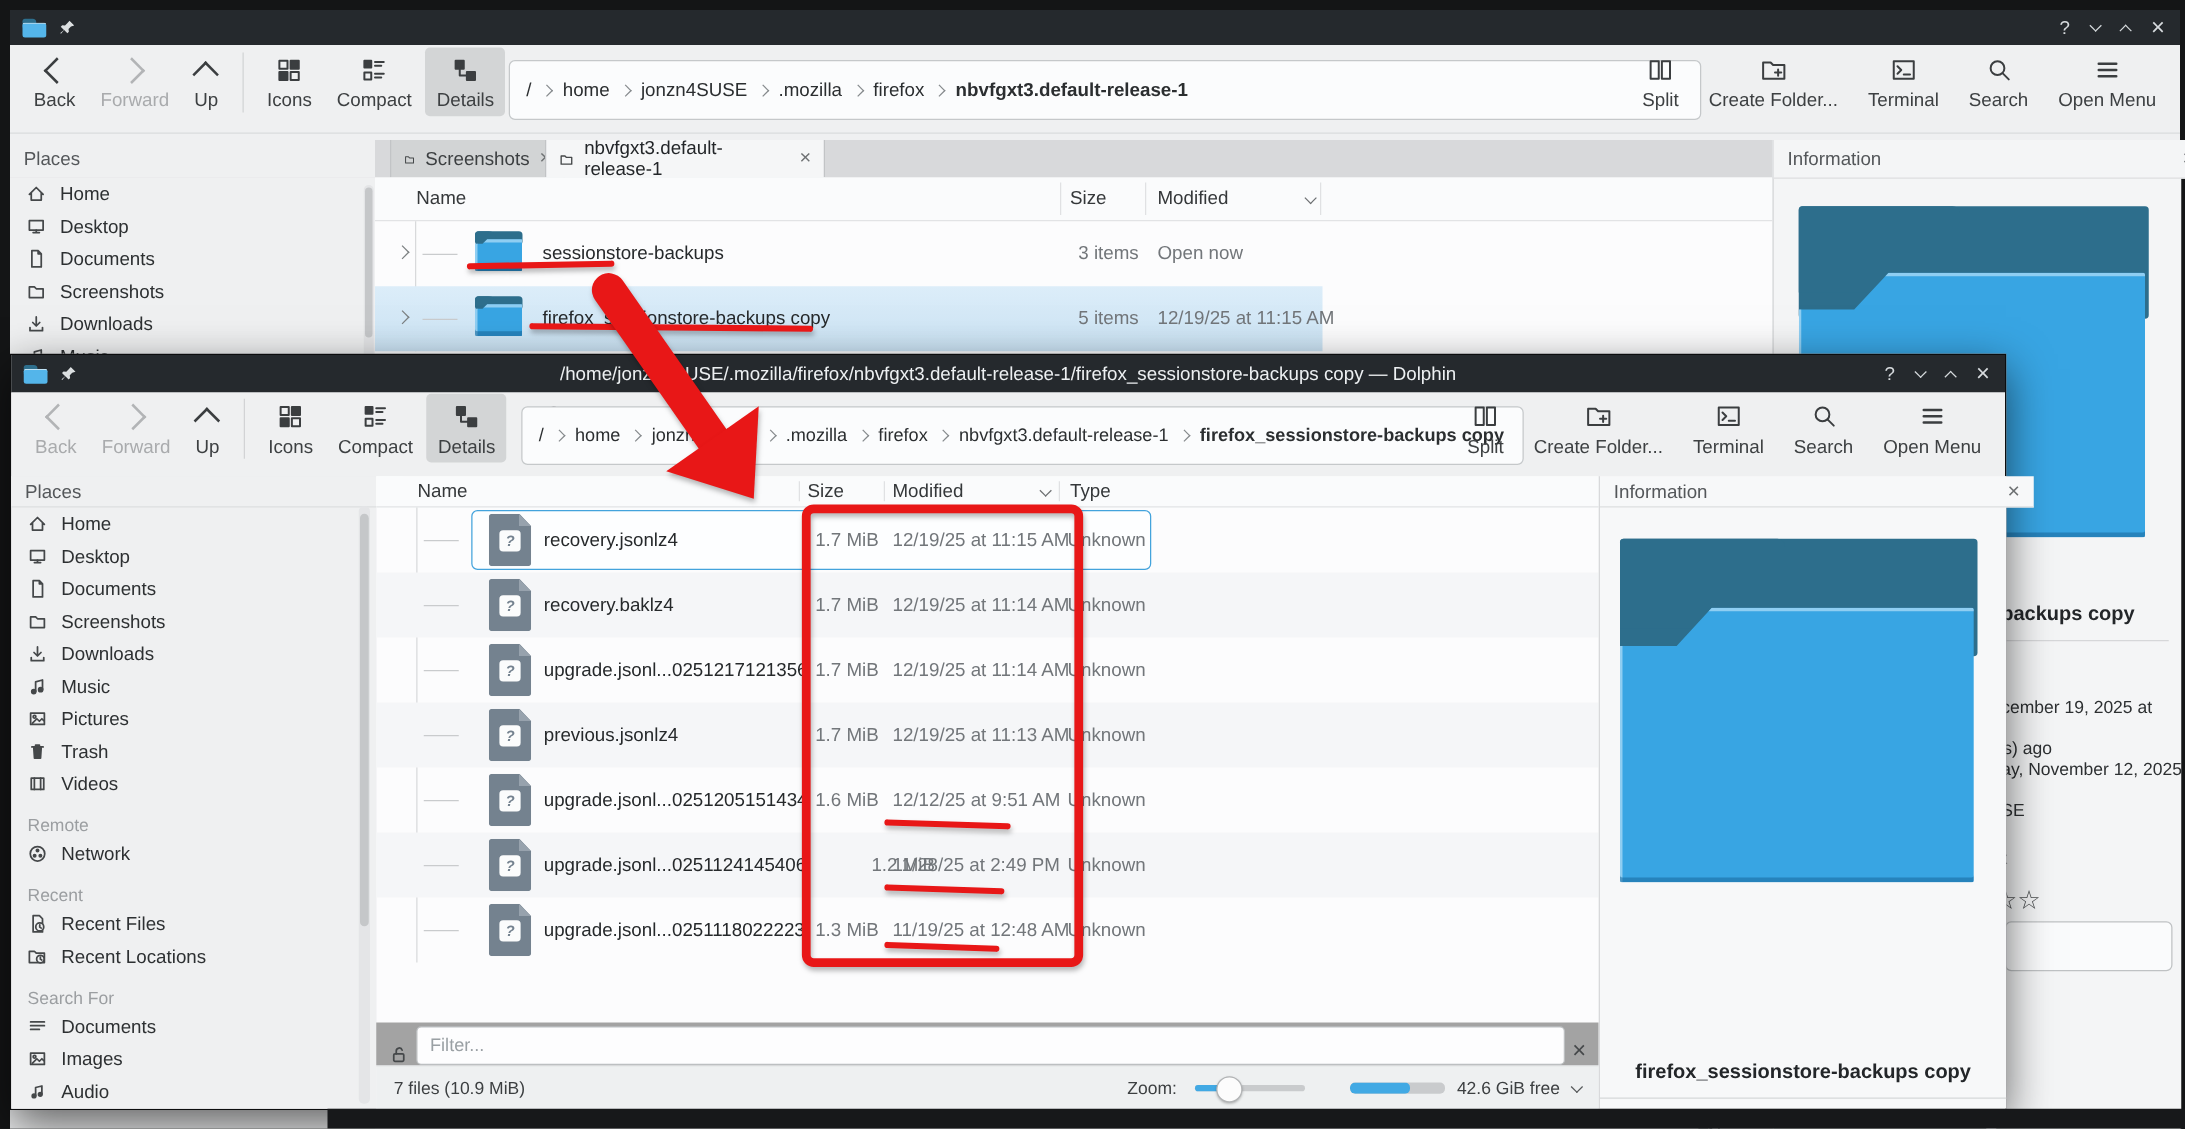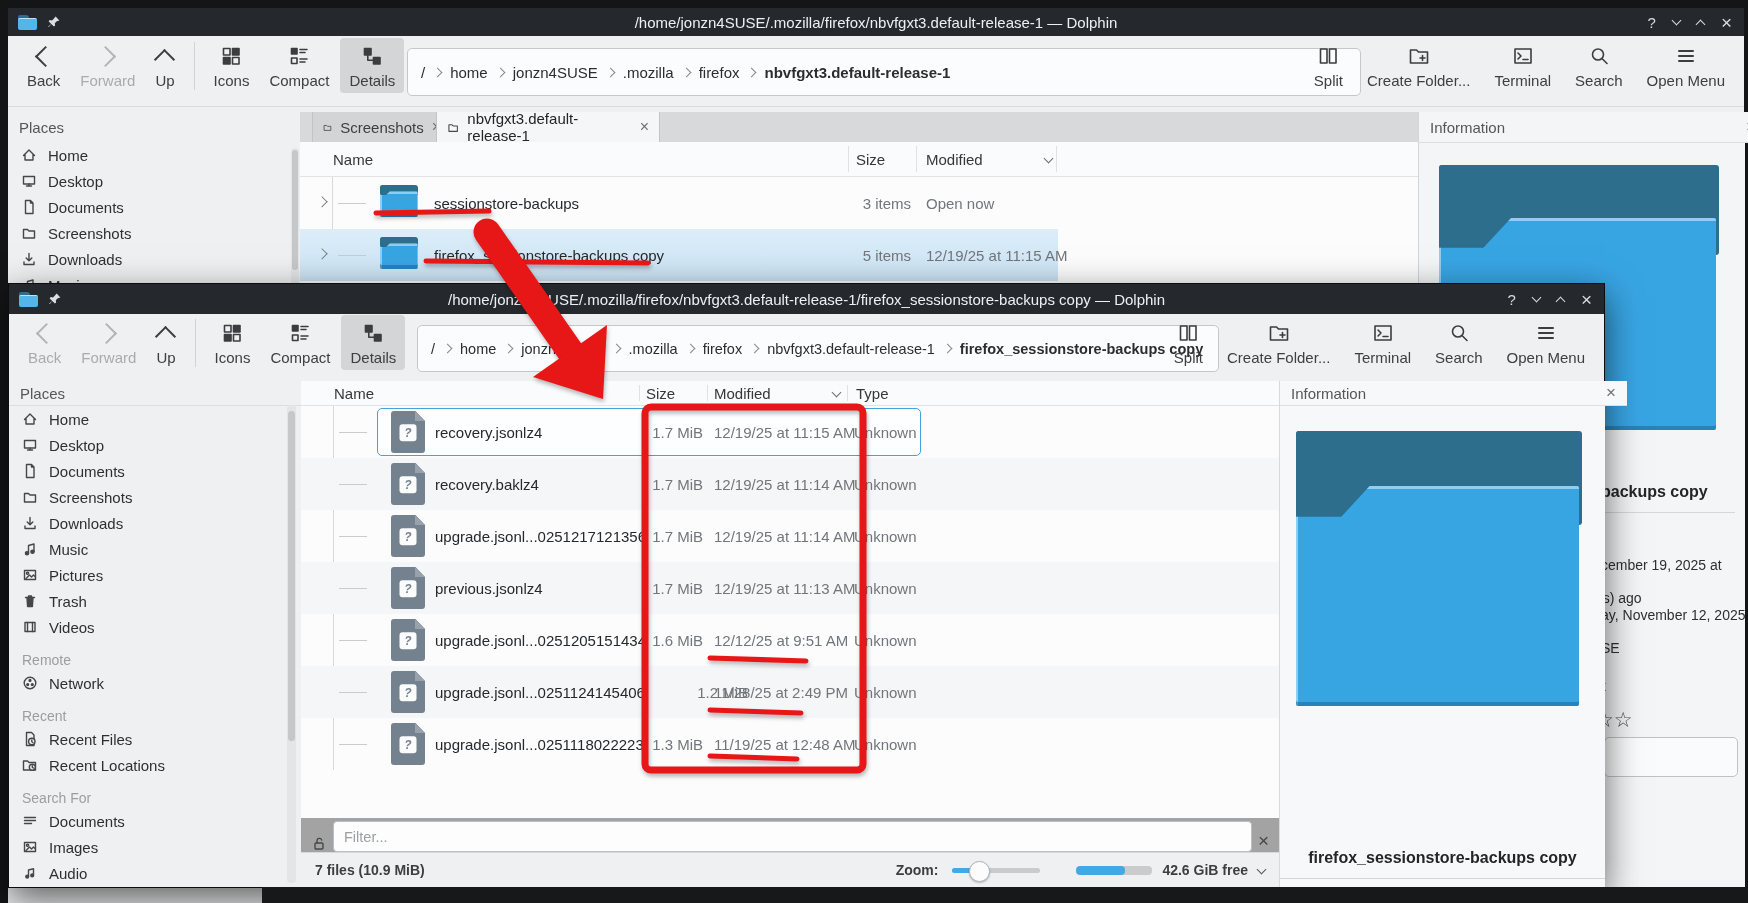--- a/index.html
+++ b/index.html
@@ -90,21 +90,21 @@
   .kfolder .f{position:absolute;left:0;right:1%;top:20%;bottom:0;background:#38a5e3;border-radius:2px;
     clip-path:polygon(0 14%,16% 14%,26% 0,100% 0,100% 100%,0 100%);
     box-shadow:inset 0 -4px 0 rgba(23,103,156,.55),inset 2px 3px 0 rgba(190,228,250,.65);}
   
   .filterbar{display:flex;align-items:flex-end;gap:6px;padding:0 10px;background:#a3a3a3;}
   .filterbar input{flex:1;height:29px;border:1px solid #bcbfc1;border-radius:4px;background:#fdfdfe;
     padding:0 10px;font:14.5px "Liberation Sans",sans-serif;color:#2b2e30;}
   .filterbar input::placeholder{color:#9aa0a4;}
   .filterbar .x{color:#45484a;font-size:19px;}
   .statusbar{display:flex;align-items:center;gap:10px;padding:0 14px;background:#eef0f1;border-top:1px solid #d8d9db;
-    font-size:14px;color:#3c3f41;font-weight:bold;}
+    font-size:14px;color:#3c3f41;}
   .slider{width:88px;height:5px;border-radius:3px;background:#c9cbcd;position:relative;margin:0 4px;}
   .slider .fill{position:absolute;left:0;width:26px;height:5px;border-radius:3px;background:#41a9e4;}
   .slider .knob{position:absolute;left:17px;top:-7px;width:19px;height:19px;border-radius:50%;background:#fcfcfc;
     border:1px solid #b2b4b6;box-shadow:0 1px 2px rgba(0,0,0,.25);}
   .cap{width:76px;height:9px;border-radius:4px;background:#c9cbcd;overflow:hidden;margin-left:22px;}
   .cap i{display:block;width:64%;height:100%;background:#41a9e4;border-radius:4px;}
   
   .infotitle{position:absolute;text-align:center;font-weight:bold;font-size:16px;color:#232629;}
   .detail{display:flex;gap:8px;margin-bottom:4px;font-size:14px;}
   .detail .lb{width:103px;text-align:right;color:#3f4244;flex:none;}
@@ -127,21 +127,20 @@
     <div class="titlebar">
       <div class="tb-left">
         <span class="minifolder">
             <i class="b"></i>
             <i class="f"></i>
           </span>
         <svg width="14" height="14" viewBox="0 0 14 14">
             <path d="M8.6 1.6l3.8 3.8-2.6.8-2 2 .3 2.2-1.2 1.2-2.6-2.6-2.5 3-.6-.6 3-2.5L1.6 6.3l1.2-1.2 2.2.3 2-2z" fill="#dcdfe1" stroke="none"></path>
           </svg>
       </div>
-      <span class="title">/home/jonzn4SUSE/.mozilla/firefox/nbvfgxt3.default-release-1 — Dolphin</span>
       <div class="tb-ctrl">
         <span class="glyph">?</span>
         <span class="chv d sm"></span>
         <span class="chv u sm"></span>
         <span class="glyph x">×</span>
       </div>
     </div>
 
     <div class="toolbar">
       <div class="tgroup" style="left:10px;top:2px;">

